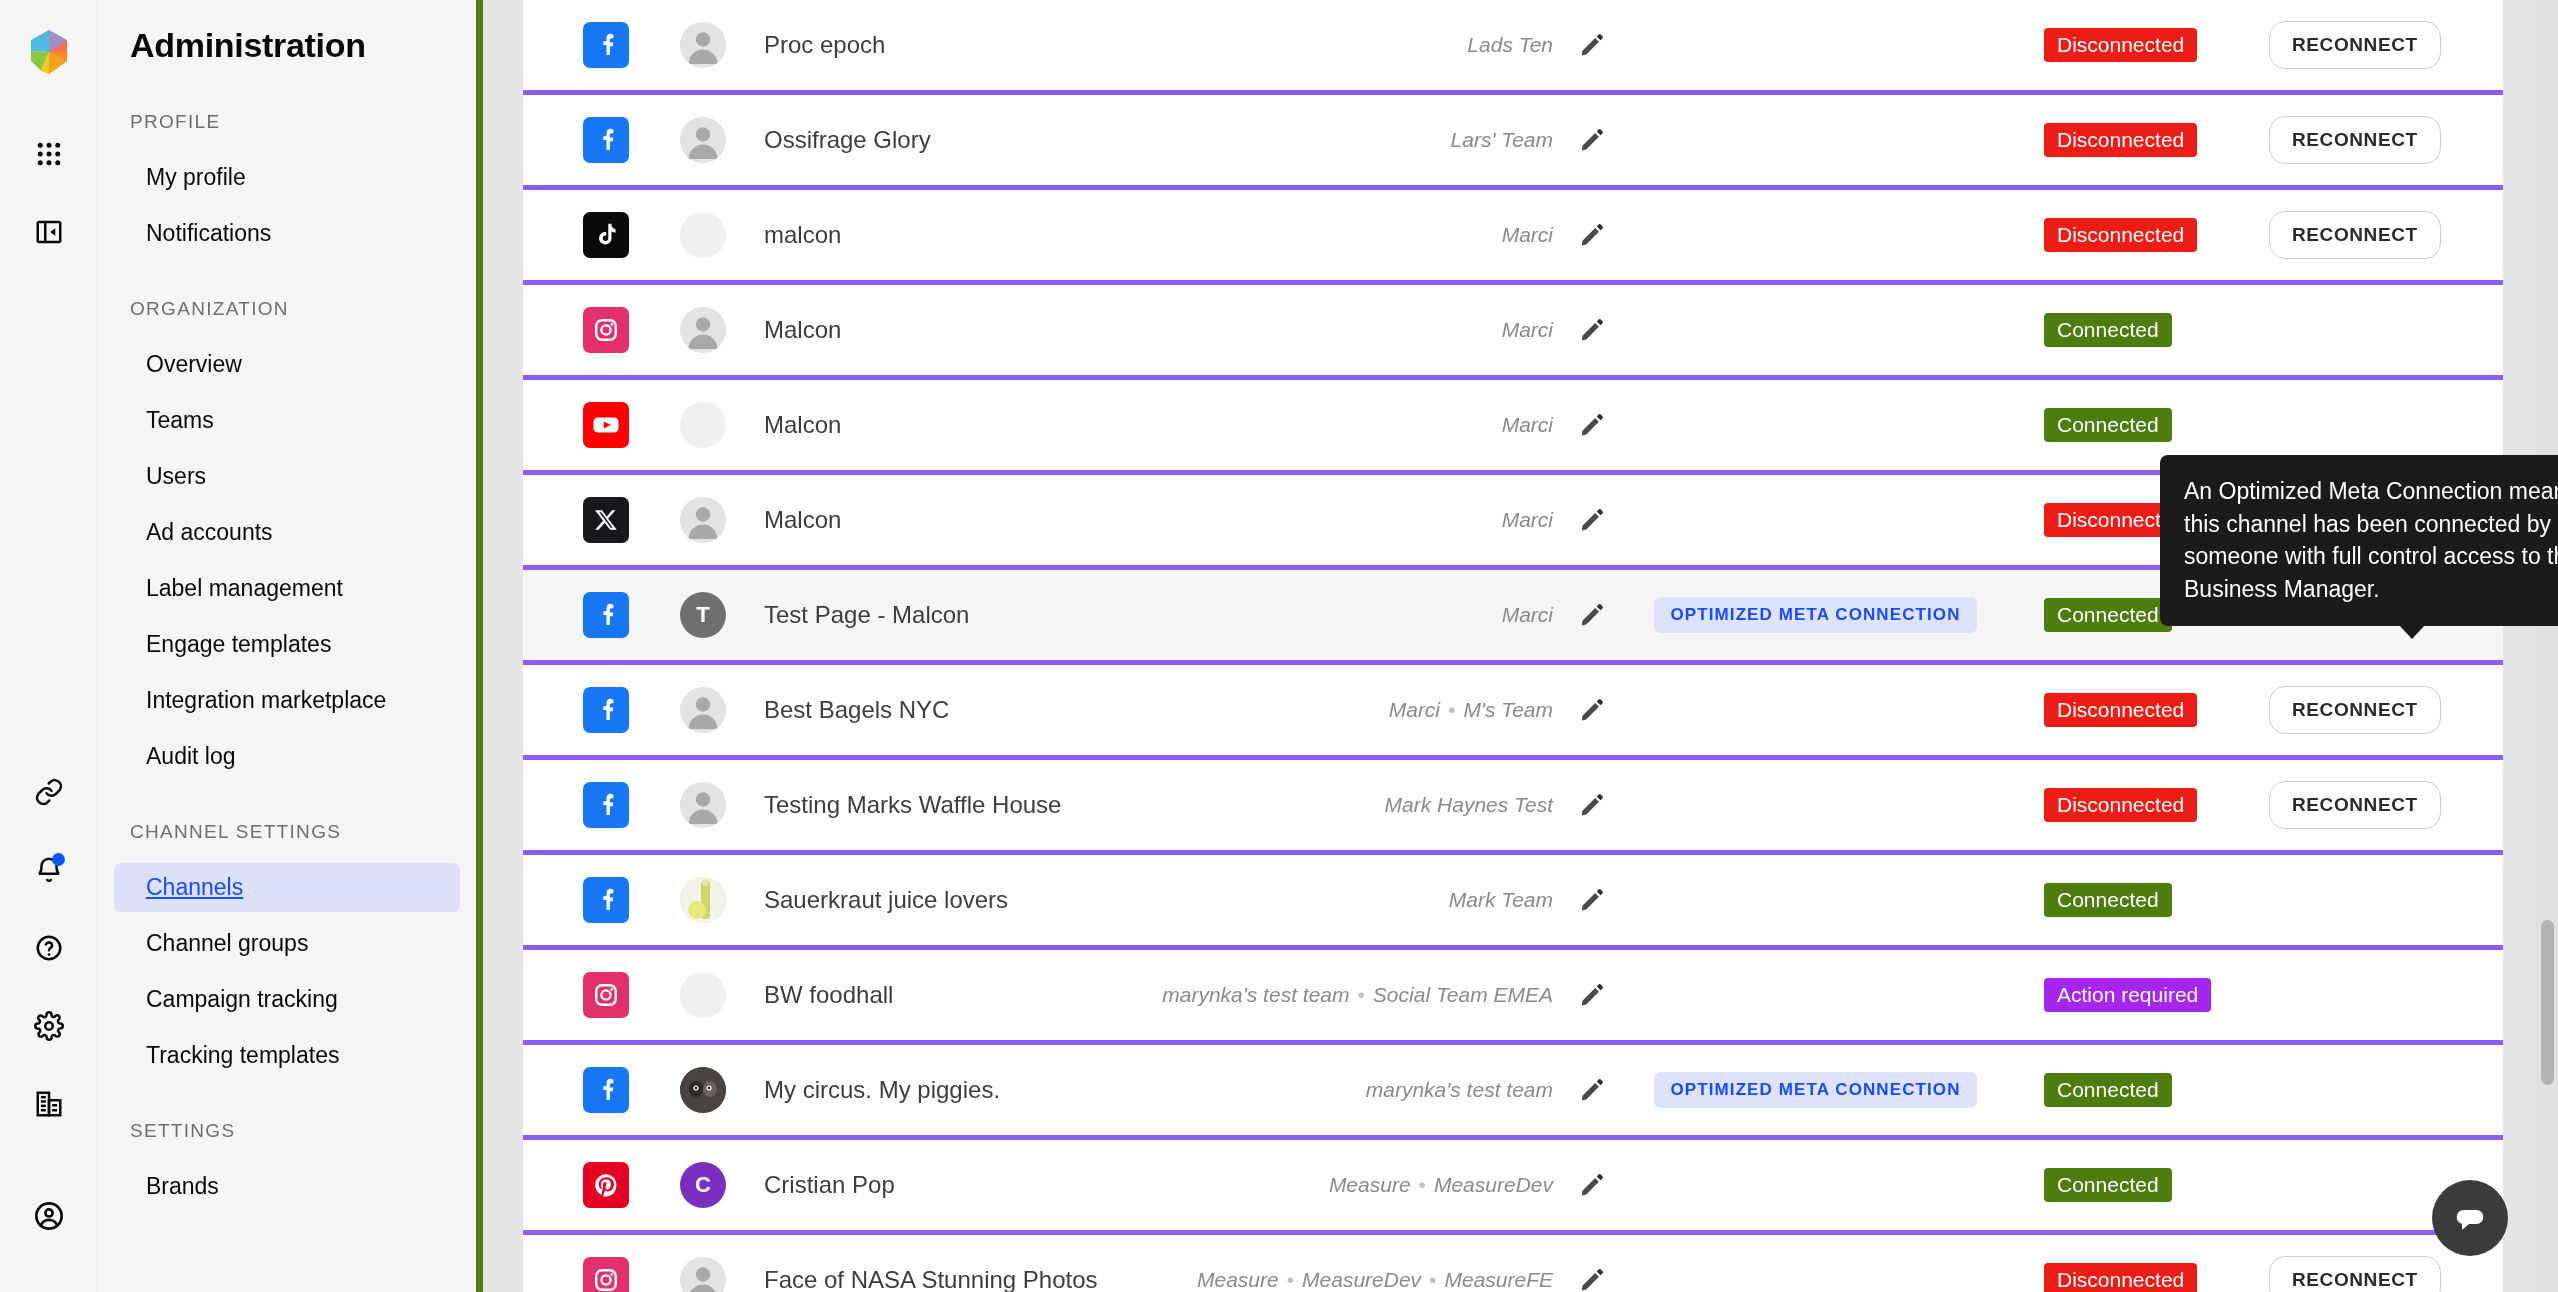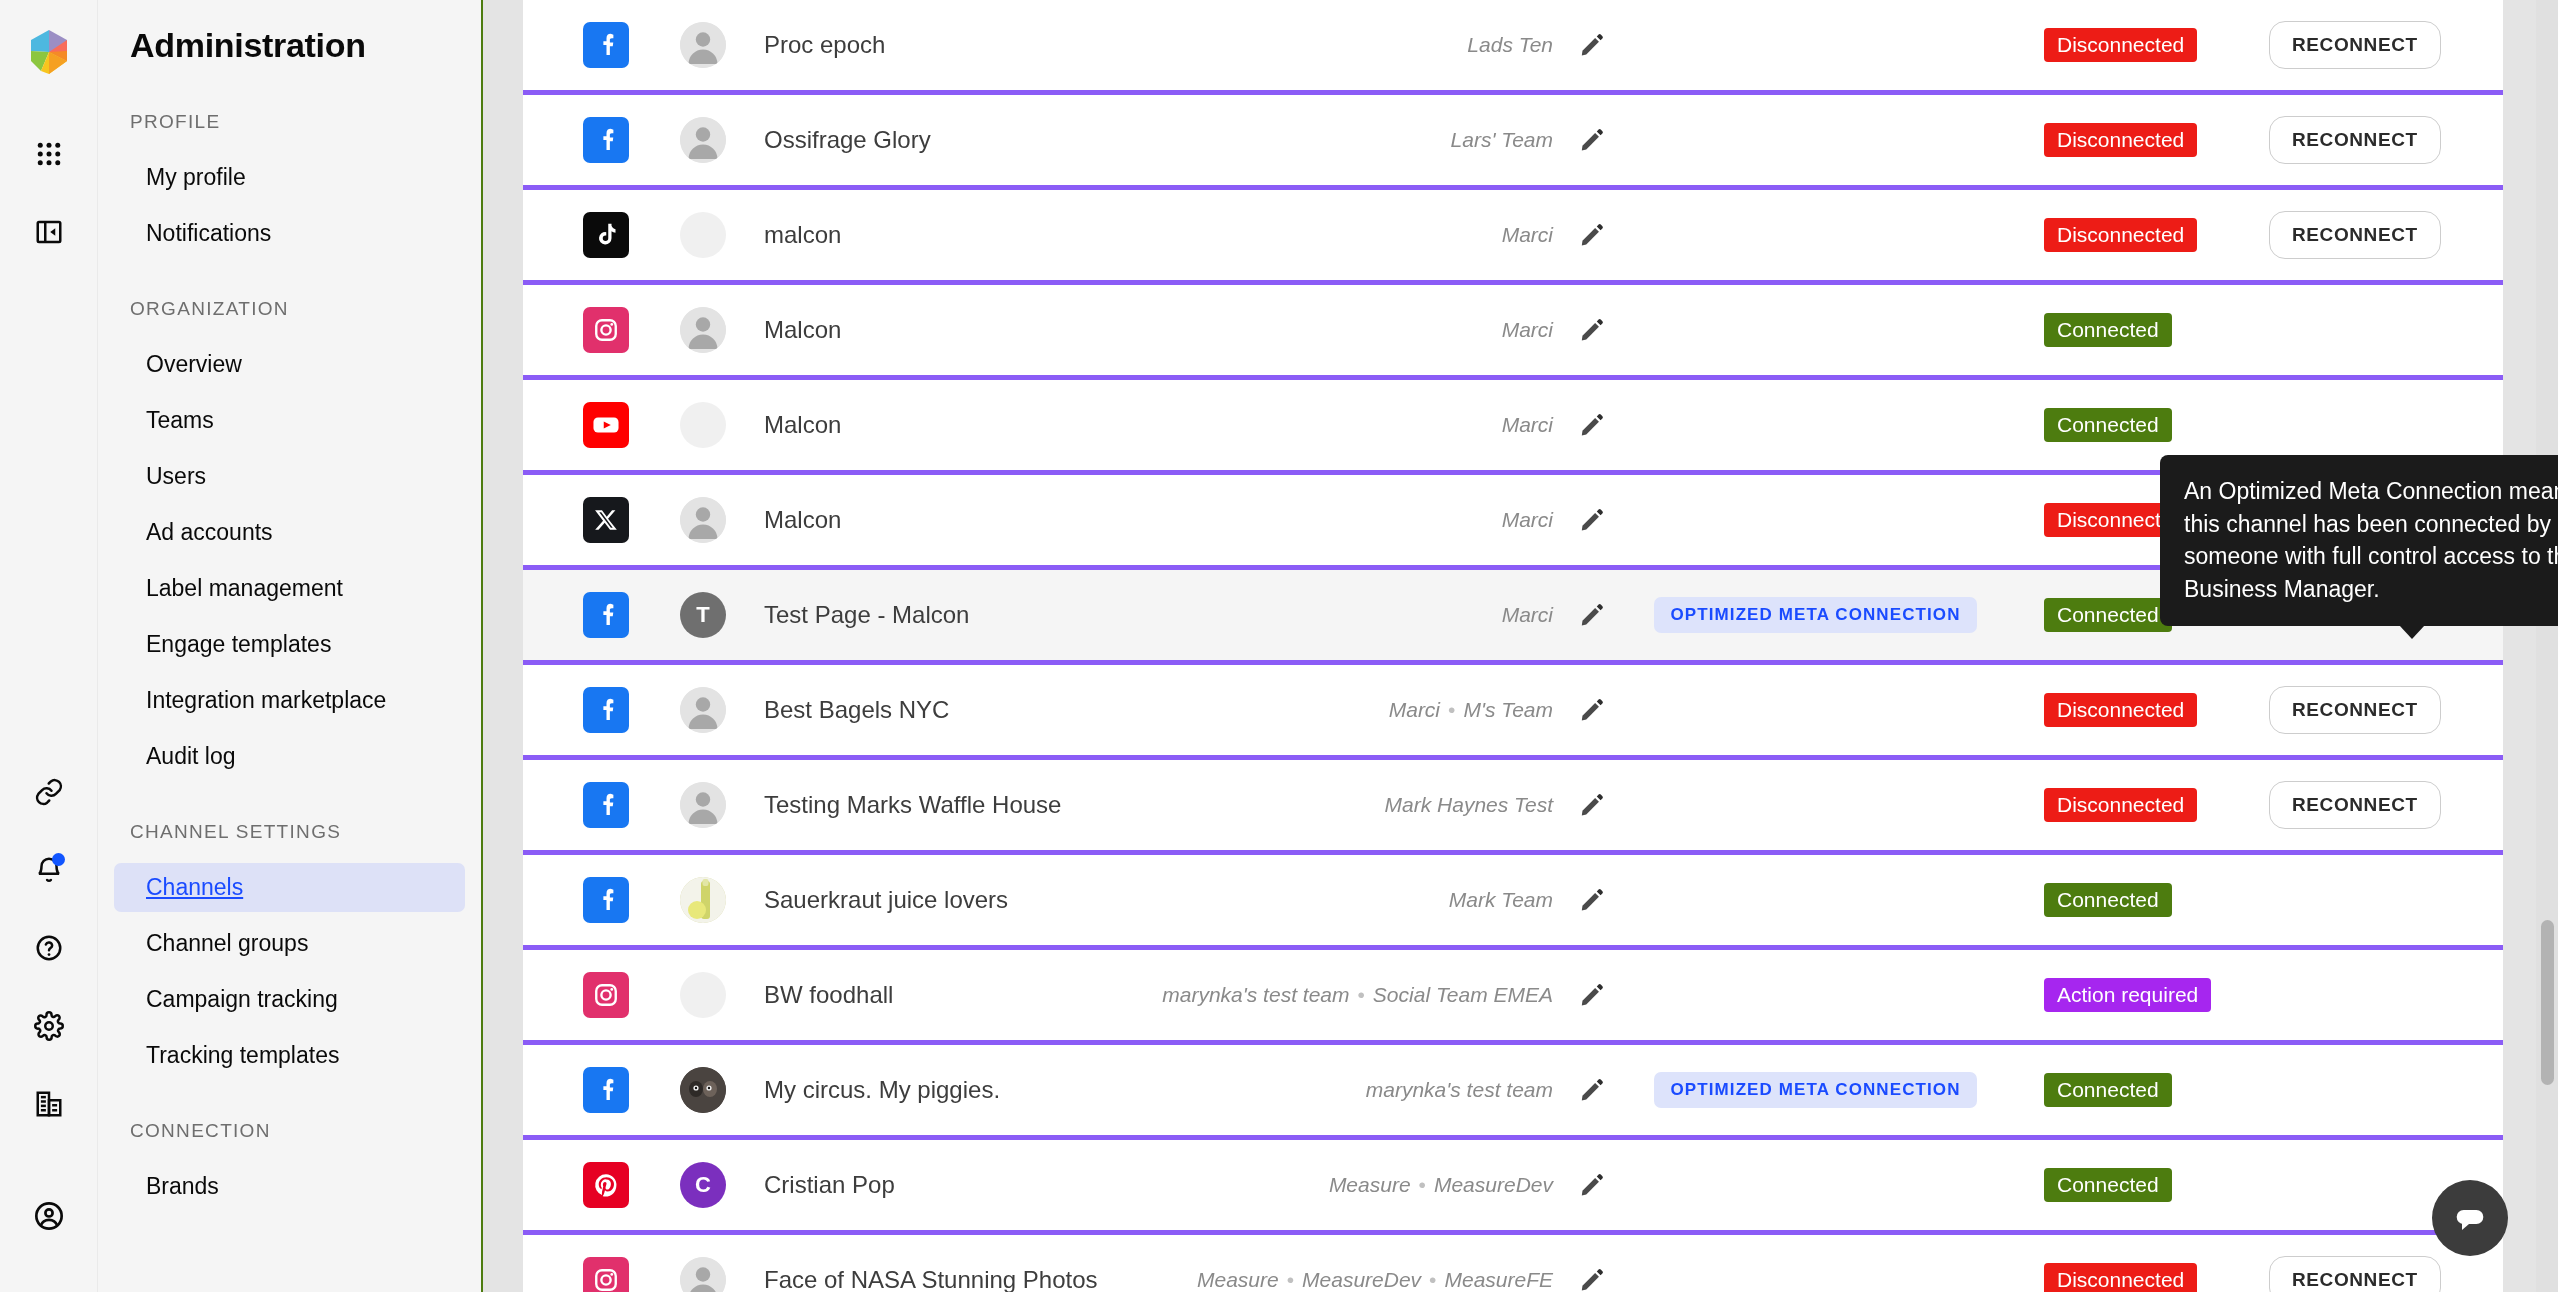--- a/index.html
+++ b/index.html
@@ -30,21 +30,21 @@
   .badge-dot {
     position: absolute; top: 9px; right: 10px;
     width: 13px; height: 13px; border-radius: 50%;
     background: #1155ff;
   }
 
   
   .sidebar {
     width: 385px; height: 100%;
     background: #f5f5f5;
-    border-right: 2px solid #4d7c0f;
+    border-right: 7px solid #4d7c0f;
     flex: none;
     padding-top: 26px;
     overflow: hidden;
   }
   .side-title {
     font-size: 34px; font-weight: bold; color: #0a0a0a;
     padding: 0 0 0 32px; margin-bottom: 46px; letter-spacing: -0.3px;
   }
   .side-group-label {
     font-size: 19px; color: #6e6e6e; letter-spacing: 1.3px;
@@ -316,21 +316,21 @@
 
     <div class="side-group">
       <div class="side-group-label">CHANNEL SETTINGS</div>
       <div class="side-item active">Channels</div>
       <div class="side-item">Channel groups</div>
       <div class="side-item">Campaign tracking</div>
       <div class="side-item">Tracking templates</div>
     </div>
 
     <div class="side-group">
-      <div class="side-group-label">CONNECTION</div>
+      <div class="side-group-label">SETTINGS</div>
       <div class="side-item">Brands</div>
     </div>
   </div>
 
   <div class="content">
     <div class="table-card" id="channels-table">
         <div class="row first">
           <div class="platform p-facebook">
             <svg viewBox="0 0 24 24" width="30" height="30">
               <path fill="#fff" d="M15.1 12.9h2.3l.4-3h-2.7V8c0-.9.3-1.5 1.6-1.5h1.2V3.8A18 18 0 0 0 15.7 3c-2 0-3.3 1.2-3.3 3.5v2.4H9.9v3h2.5v8h2.7z"></path>

